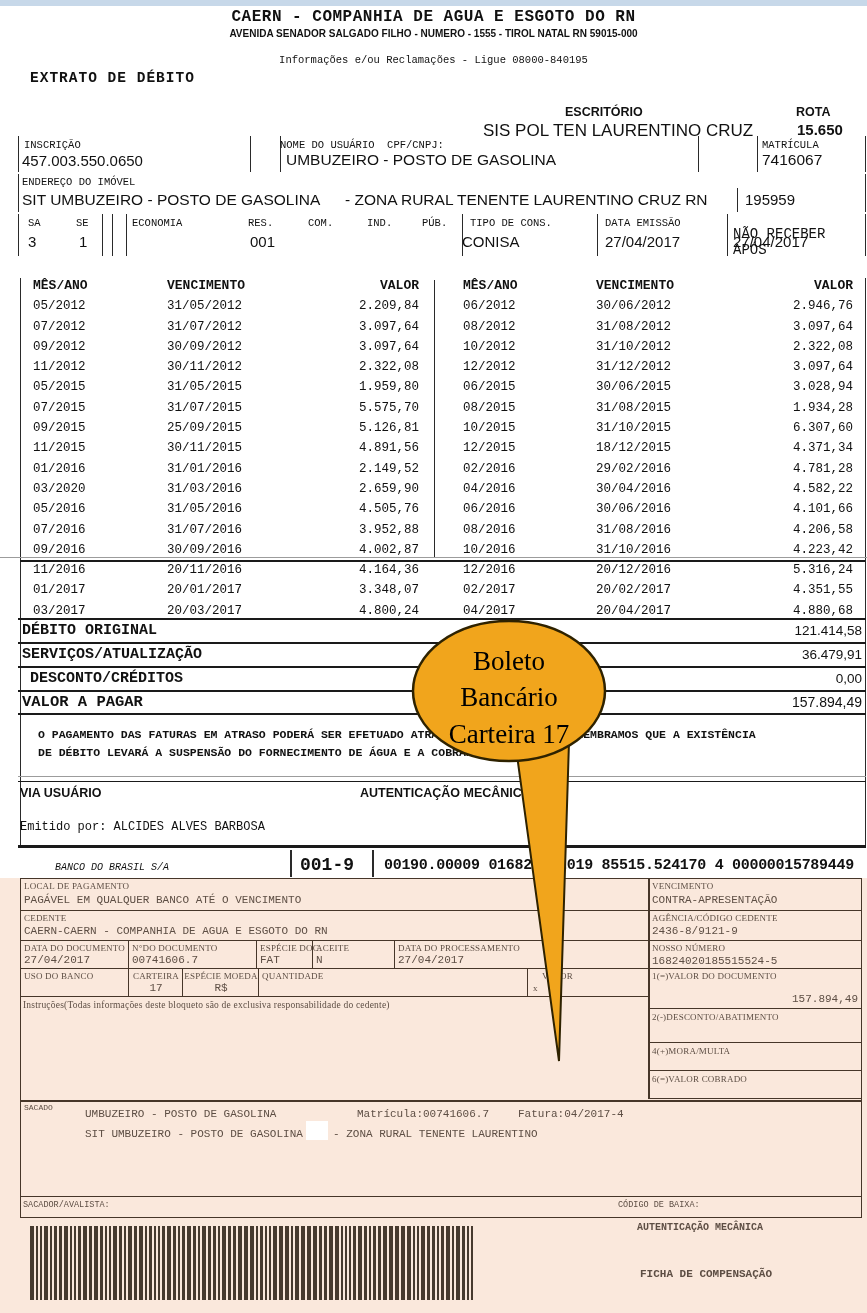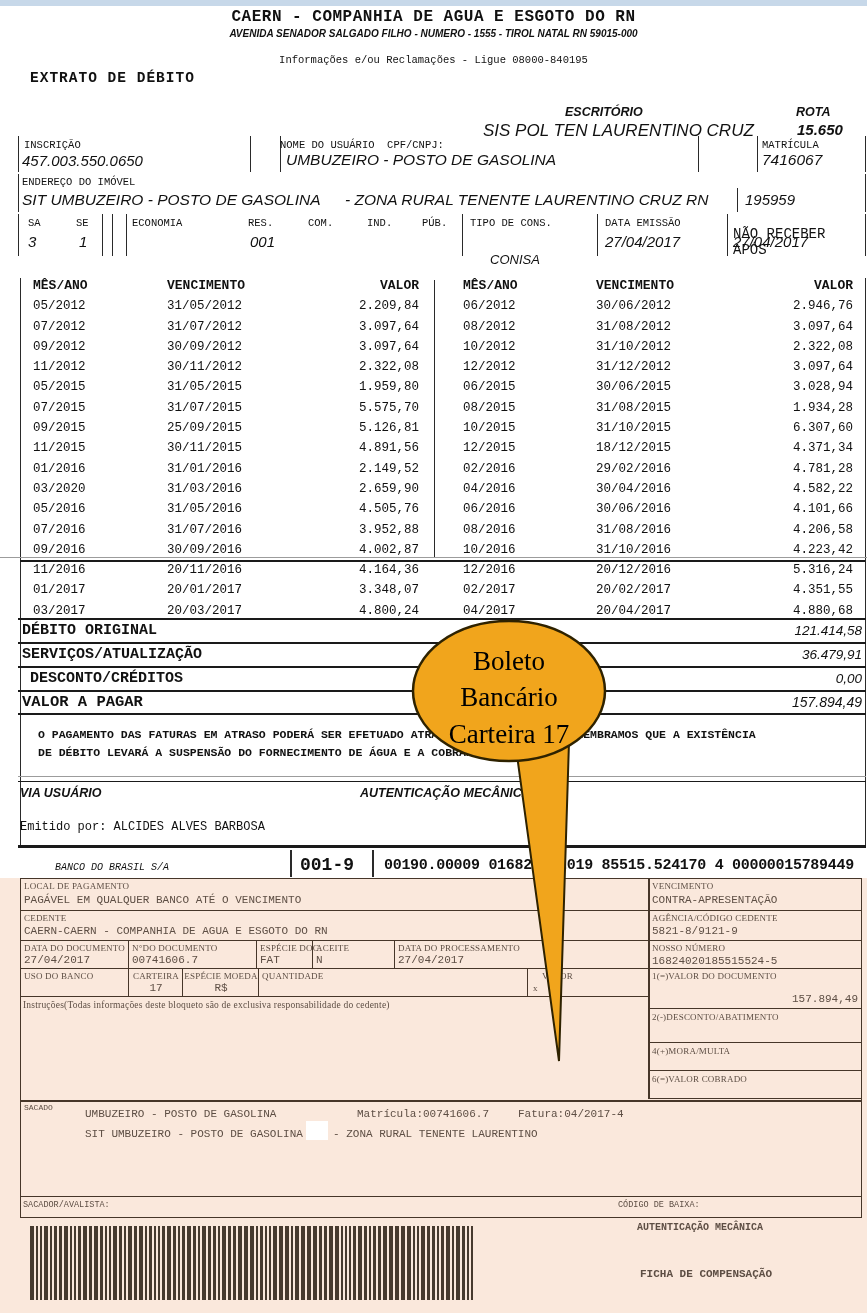--- a/index.html
+++ b/index.html
@@ -1,20 +1,20 @@
 <!DOCTYPE html>
 <html><head>
 <meta charset="utf-8">
 <style>
   html,body{margin:0;padding:0;background:#fff;}
   #page{position:relative;width:867px;height:1313px;background:#ffffff;overflow:hidden;
         font-family:"Liberation Mono","DejaVu Sans Mono",monospace;color:#111;}
   .abs{position:absolute;}
   .mono{font-family:"Liberation Mono","DejaVu Sans Mono",monospace;}
-  .sans{font-family:"Liberation Sans","DejaVu Sans",sans-serif;font-style:italic;}
+  .sans{font-family:"Liberation Sans","DejaVu Sans",sans-serif;}
   .b{font-weight:bold;}
   .vline{position:absolute;width:1px;background:#2a2a2a;}
   .hline{position:absolute;height:2px;background:#1a1a1a;}
   .thin{height:1px;background:#9c9c9c;}
   
   #debt-table{position:absolute;left:33px;top:276px;width:820px;
               display:grid;grid-template-columns:134px 150px 102px 177px 155px 102px;
               grid-auto-rows:20.3px;font-size:12.5px;line-height:20.3px;}
   #debt-table .hd{font-weight:bold;font-size:13px;}
   #debt-table .num{text-align:right;}
@@ -80,21 +80,21 @@
   <div class="abs mono" style="left:248px;top:217px;font-size:10.5px;">RES.</div>
   <div class="abs mono" style="left:308px;top:217px;font-size:10.5px;">COM.</div>
   <div class="abs mono" style="left:367px;top:217px;font-size:10.5px;">IND.</div>
   <div class="abs mono" style="left:422px;top:217px;font-size:10.5px;">PÚB.</div>
   <div class="abs mono" style="left:470px;top:217px;font-size:10.5px;">TIPO DE CONS.</div>
   <div class="abs mono" style="left:605px;top:217px;font-size:10.5px;">DATA EMISSÃO</div>
   <div class="abs mono" style="left:733px;top:217px;font-size:14px;margin-top:9px;">NÃO RECEBER APÓS</div>
   <div class="abs sans" style="left:28px;top:233px;font-size:15px;">3</div>
   <div class="abs sans" style="left:79px;top:233px;font-size:15px;">1</div>
   <div class="abs sans" style="left:250px;top:233px;font-size:15px;">001</div>
-  <div class="abs sans" style="left:490px;top:233px;font-size:13px;margin-top:19px;">CONISA</div>
+  <div class="abs sans" style="left:462px;top:233px;font-size:15px;">CONISA</div>
   <div class="abs sans" style="left:605px;top:233px;font-size:15px;">27/04/2017</div>
   <div class="abs sans" style="left:733px;top:233px;font-size:15px;">27/04/2017</div>
 
   <div class="vline" style="left:20px;top:278px;height:567px;"></div>
   <div class="vline" style="left:865px;top:278px;height:567px;"></div>
   <div class="vline" style="left:434px;top:280px;height:278px;"></div>
   <div class="abs thin" style="left:0;top:557px;width:867px;"></div>
   <div class="hline" style="left:20px;top:560px;width:845px;height:1.5px;"></div>
 
   <div id="debt-table">
@@ -277,21 +277,21 @@
   <div class="abs mono bol blab" style="left:184px;top:971px;width:74px;text-align:center;">ESPÉCIE MOEDA</div>
   <div class="abs mono bol bval" style="left:184px;top:982px;width:74px;text-align:center;">R$</div>
   <div class="abs mono bol blab" style="left:262px;top:971px;">QUANTIDADE</div>
   <div class="abs mono bol blab" style="left:542px;top:971px;">VALOR</div>
   <div class="abs mono bol blab" style="left:533px;top:983px;">x</div>
   <div class="abs mono bol blab" style="left:23px;top:1000px;font-size:9.5px;">Instruções(Todas informações deste bloqueto são de exclusiva responsabilidade do cedente)</div>
 
   <div class="abs mono bol blab" style="left:652px;top:881px;">VENCIMENTO</div>
   <div class="abs mono bol bval" style="left:652px;top:894px;">CONTRA-APRESENTAÇÃO</div>
   <div class="abs mono bol blab" style="left:652px;top:913px;">AGÊNCIA/CÓDIGO CEDENTE</div>
-  <div class="abs mono bol bval" style="left:652px;top:925px;">5821-8/9121-9</div>
+  <div class="abs mono bol bval" style="left:652px;top:925px;">2436-8/9121-9</div>
   <div class="abs mono bol blab" style="left:652px;top:943px;">NOSSO NÚMERO</div>
   <div class="abs mono bol bval" style="left:652px;top:955px;">16824020185515524-5</div>
   <div class="abs mono bol blab" style="left:652px;top:971px;">1(=)VALOR DO DOCUMENTO</div>
   <div class="abs mono bol bval" style="left:658px;top:993px;width:200px;text-align:right;">157.894,49</div>
   <div class="abs mono bol blab" style="left:652px;top:1012px;">2(-)DESCONTO/ABATIMENTO</div>
   <div class="abs mono bol blab" style="left:652px;top:1046px;">4(+)MORA/MULTA</div>
   <div class="abs mono bol blab" style="left:652px;top:1074px;">6(=)VALOR COBRADO</div>
 
   <div class="bline" style="left:20px;top:1100px;width:842px;height:1.5px;"></div>
   <div class="abs mono bol" style="left:24px;top:1103px;font-size:8px;">SACADO</div>

